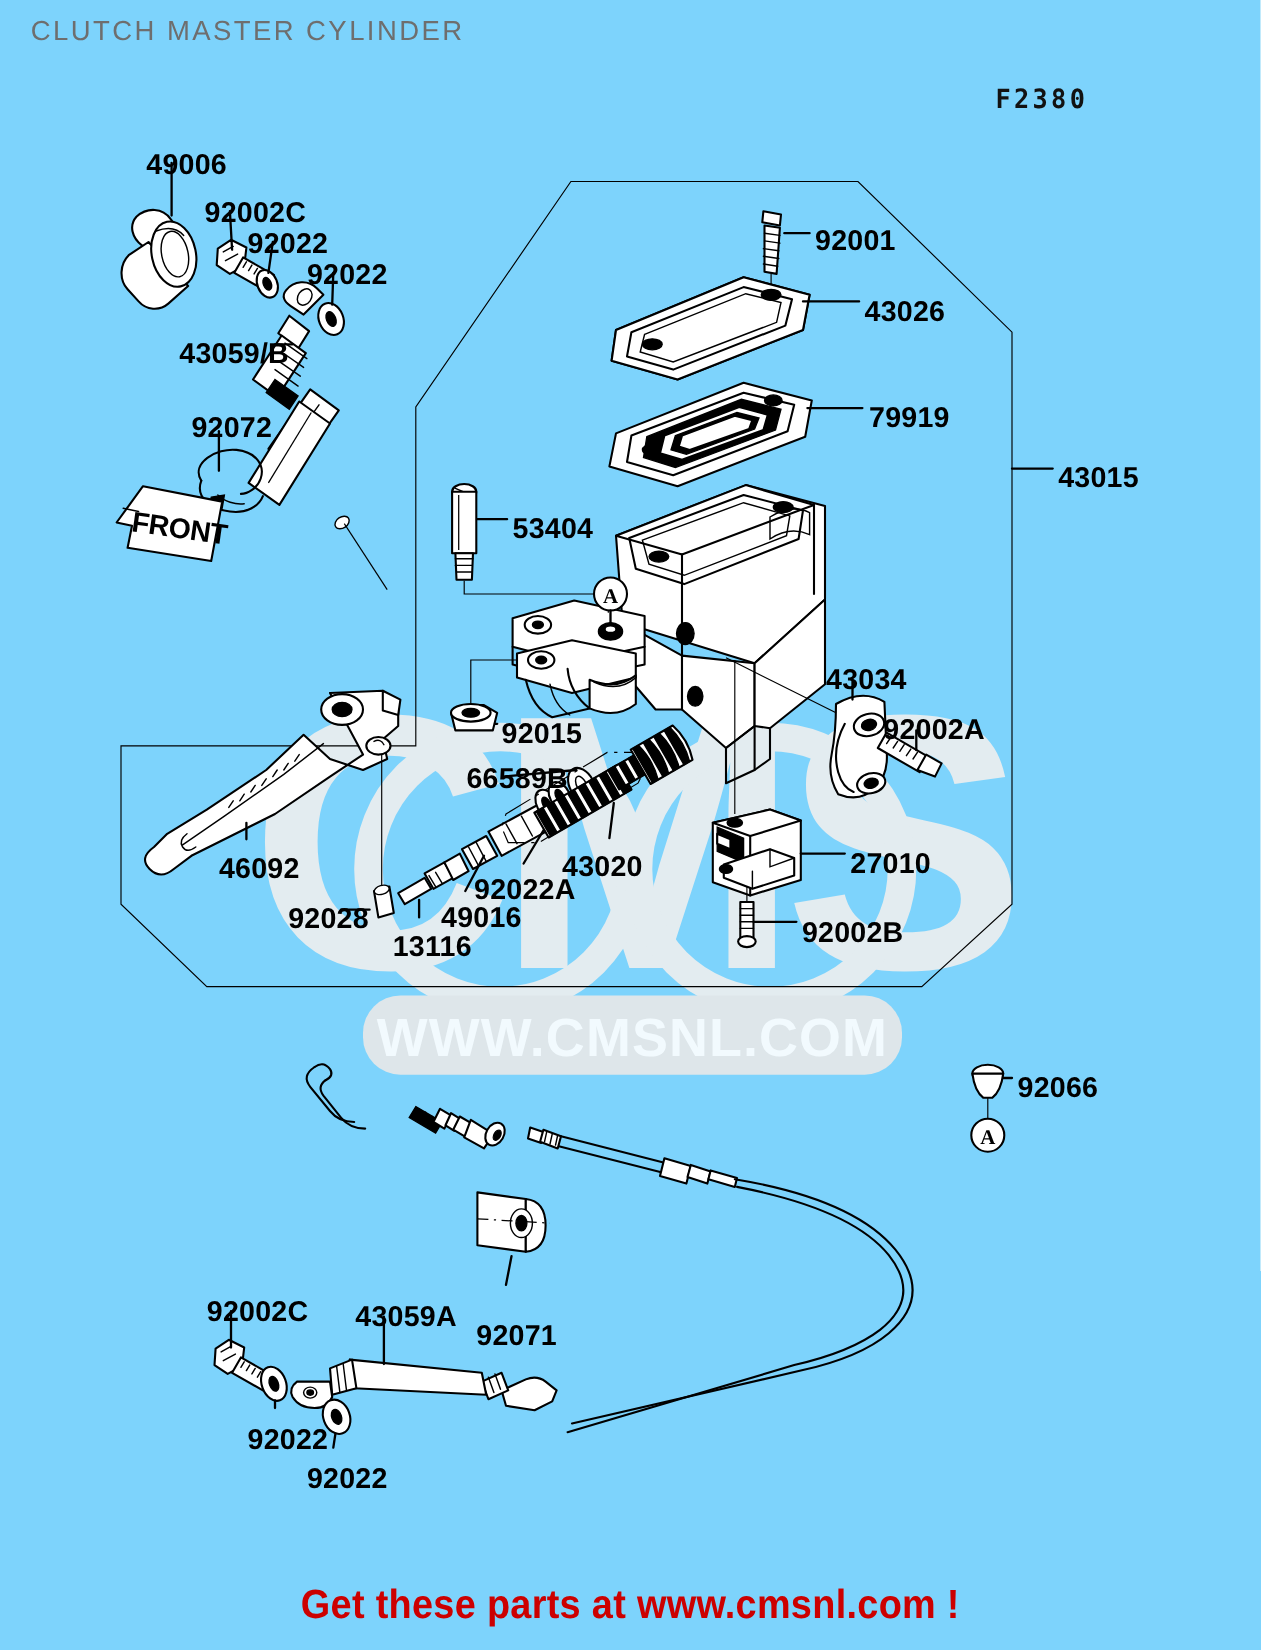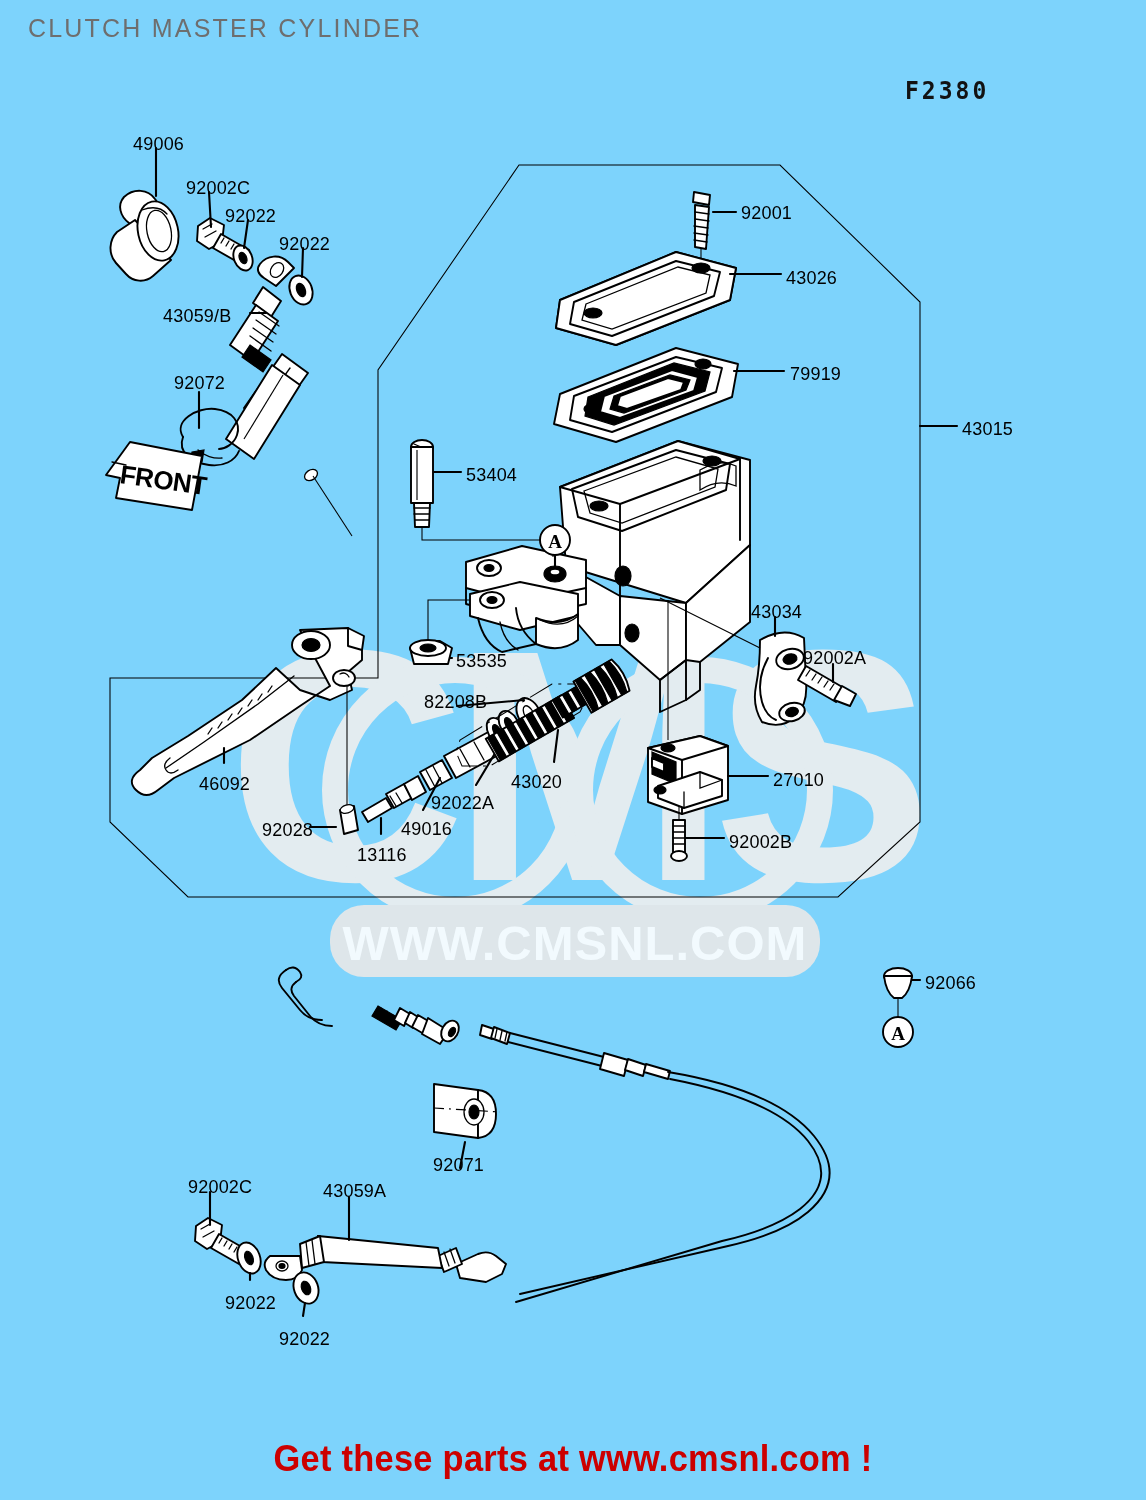--- a/index.html
+++ b/index.html
@@ -7,21 +7,21 @@
   body{font-family:"Liberation Sans",sans-serif;}
   #page{position:relative;width:1146px;height:1500px;background:#7dd3fc;overflow:hidden;}
   #page-title{position:absolute;left:28px;top:14px;font-size:25px;letter-spacing:2.2px;color:#6e6e6e;
     font-family:"Liberation Sans",sans-serif;font-weight:400;white-space:nowrap;}
   #figcode{position:absolute;left:905px;top:78px;font-size:23px;color:#121212;letter-spacing:3px;
     font-family:"DejaVu Sans Mono",monospace;font-weight:700;transform:scaleY(1.05);}
   #footer-cta{position:absolute;left:0;top:1438px;width:1146px;text-align:center;color:#cc0000;
     font-size:37px;font-weight:700;font-family:"Liberation Sans Narrow","Liberation Sans",sans-serif;
     letter-spacing:0.3px;transform:scaleX(0.93);}
   svg.layer{position:absolute;left:0;top:0;width:1146px;height:1500px;}
-  .lbl{position:absolute;font-family:"Liberation Sans",sans-serif;font-weight:400;font-size:18px;
+  .lbl{position:absolute;font-family:"Liberation Sans",sans-serif;font-weight:700;font-size:26px;
     color:#000;white-space:nowrap;letter-spacing:0.2px;}
   .wm-text{font-family:"Liberation Sans",sans-serif;font-weight:700;}
 </style>
 </head>
 <body>
 
 <div id="page">
 
   <div id="page-title">CLUTCH MASTER CYLINDER</div>
   <div id="figcode">F2380</div>
@@ -403,34 +403,34 @@
     <div class="lbl" style="left:186px;top:178px">92002C</div>
     <div class="lbl" style="left:225px;top:206px">92022</div>
     <div class="lbl" style="left:279px;top:234px">92022</div>
     <div class="lbl" style="left:163px;top:306px">43059/B</div>
     <div class="lbl" style="left:174px;top:373px">92072</div>
     <div class="lbl" style="left:741px;top:203px">92001</div>
     <div class="lbl" style="left:786px;top:268px">43026</div>
     <div class="lbl" style="left:790px;top:364px">79919</div>
     <div class="lbl" style="left:962px;top:419px">43015</div>
     <div class="lbl" style="left:466px;top:465px">53404</div>
-    <div class="lbl" style="left:456px;top:651px">53535</div>
+    <div class="lbl" style="left:456px;top:651px">92015</div>
     <div class="lbl" style="left:751px;top:602px">43034</div>
     <div class="lbl" style="left:803px;top:648px">92002A</div>
-    <div class="lbl" style="left:424px;top:692px">82208B</div>
+    <div class="lbl" style="left:424px;top:692px">66589B</div>
     <div class="lbl" style="left:511px;top:772px">43020</div>
     <div class="lbl" style="left:773px;top:770px">27010</div>
     <div class="lbl" style="left:199px;top:774px">46092</div>
     <div class="lbl" style="left:431px;top:793px">92022A</div>
     <div class="lbl" style="left:401px;top:819px">49016</div>
     <div class="lbl" style="left:262px;top:820px">92028</div>
     <div class="lbl" style="left:729px;top:832px">92002B</div>
     <div class="lbl" style="left:357px;top:845px">13116</div>
     <div class="lbl" style="left:925px;top:973px">92066</div>
-    <div class="lbl" style="left:433px;top:1155px">92071</div>
+    <div class="lbl" style="left:433px;top:1199px">92071</div>
     <div class="lbl" style="left:188px;top:1177px">92002C</div>
     <div class="lbl" style="left:323px;top:1181px">43059A</div>
     <div class="lbl" style="left:225px;top:1293px">92022</div>
     <div class="lbl" style="left:279px;top:1329px">92022</div>
   </div>
 
   <div id="footer-cta">Get these parts at www.cmsnl.com !</div>
 
 </div>
 

